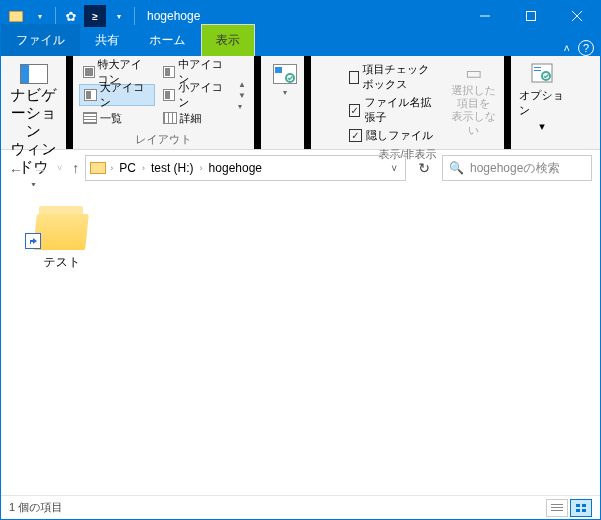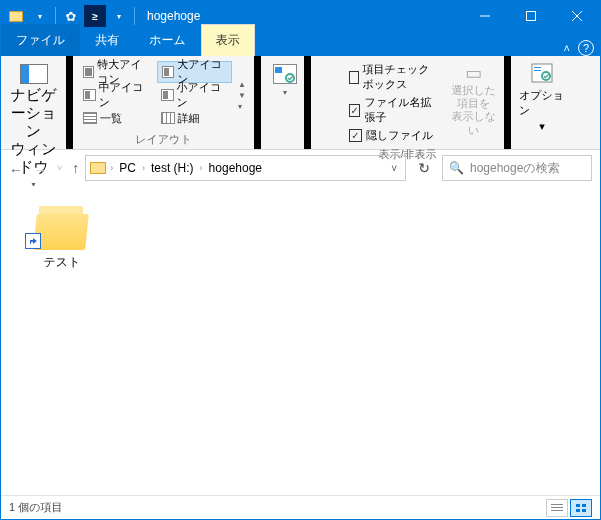--- a/index.html
+++ b/index.html
@@ -14,21 +14,21 @@
 .qat-sep { width: 1px; height: 18px; background: rgba(255,255,255,0.35); margin: 0 2px; }
 .title-text { flex: 1; font-size: 12px; padding-left: 6px; }
 .winbtns { display: flex; }
 .winbtn { width: 46px; height: 30px; display: flex; align-items: center; justify-content: center; font-size: 13px; color: #fff; }
 .winbtn svg { width: 10px; height: 10px; }
 
 
 .tabs { height: 25px; background: #0078d7; display: flex; align-items: flex-end; }
 .tab { height: 32px; padding: 0 14px; font-size: 12px; display: flex; align-items: center; color: #fff; border: 1px solid transparent; border-bottom: none; }
 .tab.file { background: #006fc7; color: #fff; }
-.tab.active { background: #fef9c3; color: #333; border-color: #dadada; }
+.tab.active { background: #84cc16; color: #333; border-color: #dadada; }
 .tabs-right { margin-left: auto; display: flex; align-items: center; padding-right: 6px; gap: 8px; }
 .help-icon { width: 16px; height: 16px; border-radius: 50%; background: #0078d7; color: #fff; border: 1px solid #fff; font-size: 11px; display: flex; align-items: center; justify-content: center; }
 
 
 .ribbon { background: #f5f5f5; border-bottom: 1px solid #dadada; display: flex; height: 94px; }
 .rgroup { border-right: 7px solid #000000; padding: 4px 6px 2px 6px; display: flex; flex-direction: column; font-size: 11px; }
 .rgroup-body { flex: 1; display: flex; align-items: flex-start; gap: 4px; }
 .rgroup-label { text-align: center; color: #666; font-size: 11px; padding-top: 2px; }
 .big-btn { display: flex; flex-direction: column; align-items: center; justify-content: flex-start; width: 56px; padding: 2px; gap: 2px; text-align: center; }
 .big-btn .ico { width: 32px; height: 24px; display: flex; align-items: center; justify-content: center; }
@@ -149,27 +149,27 @@
       <div class="rgroup-label">ペイン</div>
     </div>
 
     <div class="rgroup" style="width:188px;">
       <div class="rgroup-body" style="align-items:center;">
         <div class="layout-grid">
           <div class="lay-item">
               <div class="lay-ico xl"></div>
               <span>特大アイコン</span>
             </div>
+          <div class="lay-item">
+              <div class="lay-ico lg"></div>
+              <span>中アイコン</span>
+            </div>
           <div class="lay-item sel">
               <div class="lay-ico lg"></div>
               <span>大アイコン</span>
-            </div>
-          <div class="lay-item">
-              <div class="lay-ico lg"></div>
-              <span>中アイコン</span>
             </div>
           <div class="lay-item">
               <div class="lay-ico lg"></div>
               <span>小アイコン</span>
             </div>
           <div class="lay-item">
               <div class="lay-ico lst"></div>
               <span>一覧</span>
             </div>
           <div class="lay-item">

